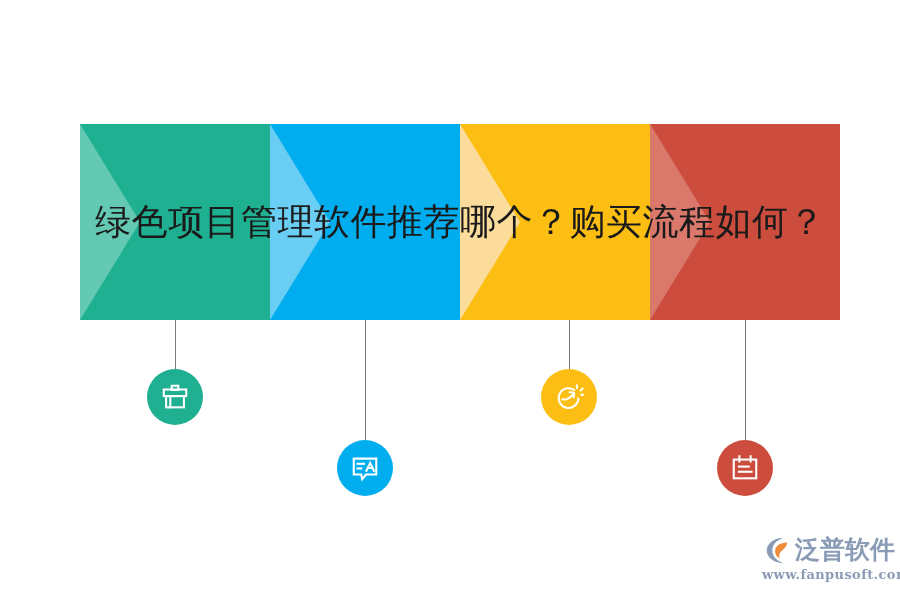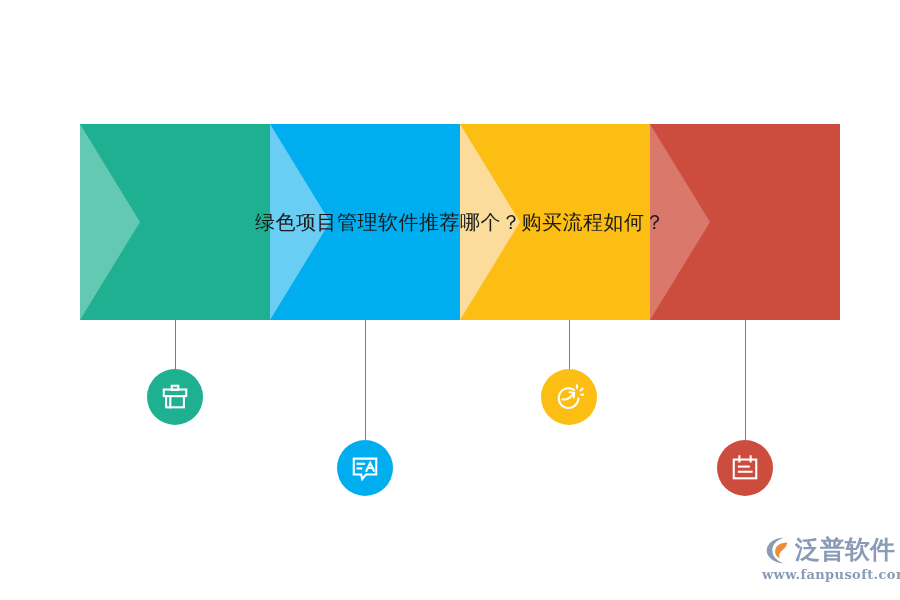--- a/index.html
+++ b/index.html
@@ -50,21 +50,21 @@
   #banner-title {
     position: absolute;
     left: 80px;
     top: 124px;
     width: 760px;
     height: 196px;
     display: flex;
     align-items: center;
     justify-content: center;
     font-family: "DejaVu Serif", "Liberation Serif", serif;
-    font-size: 20px;
+    font-size: 36px;
     line-height: 1.3;
     color: #1a1a1a;
     letter-spacing: 0.5px;
     white-space: nowrap;
     pointer-events: none;
   }
 
   
   .connector {
     position: absolute;

